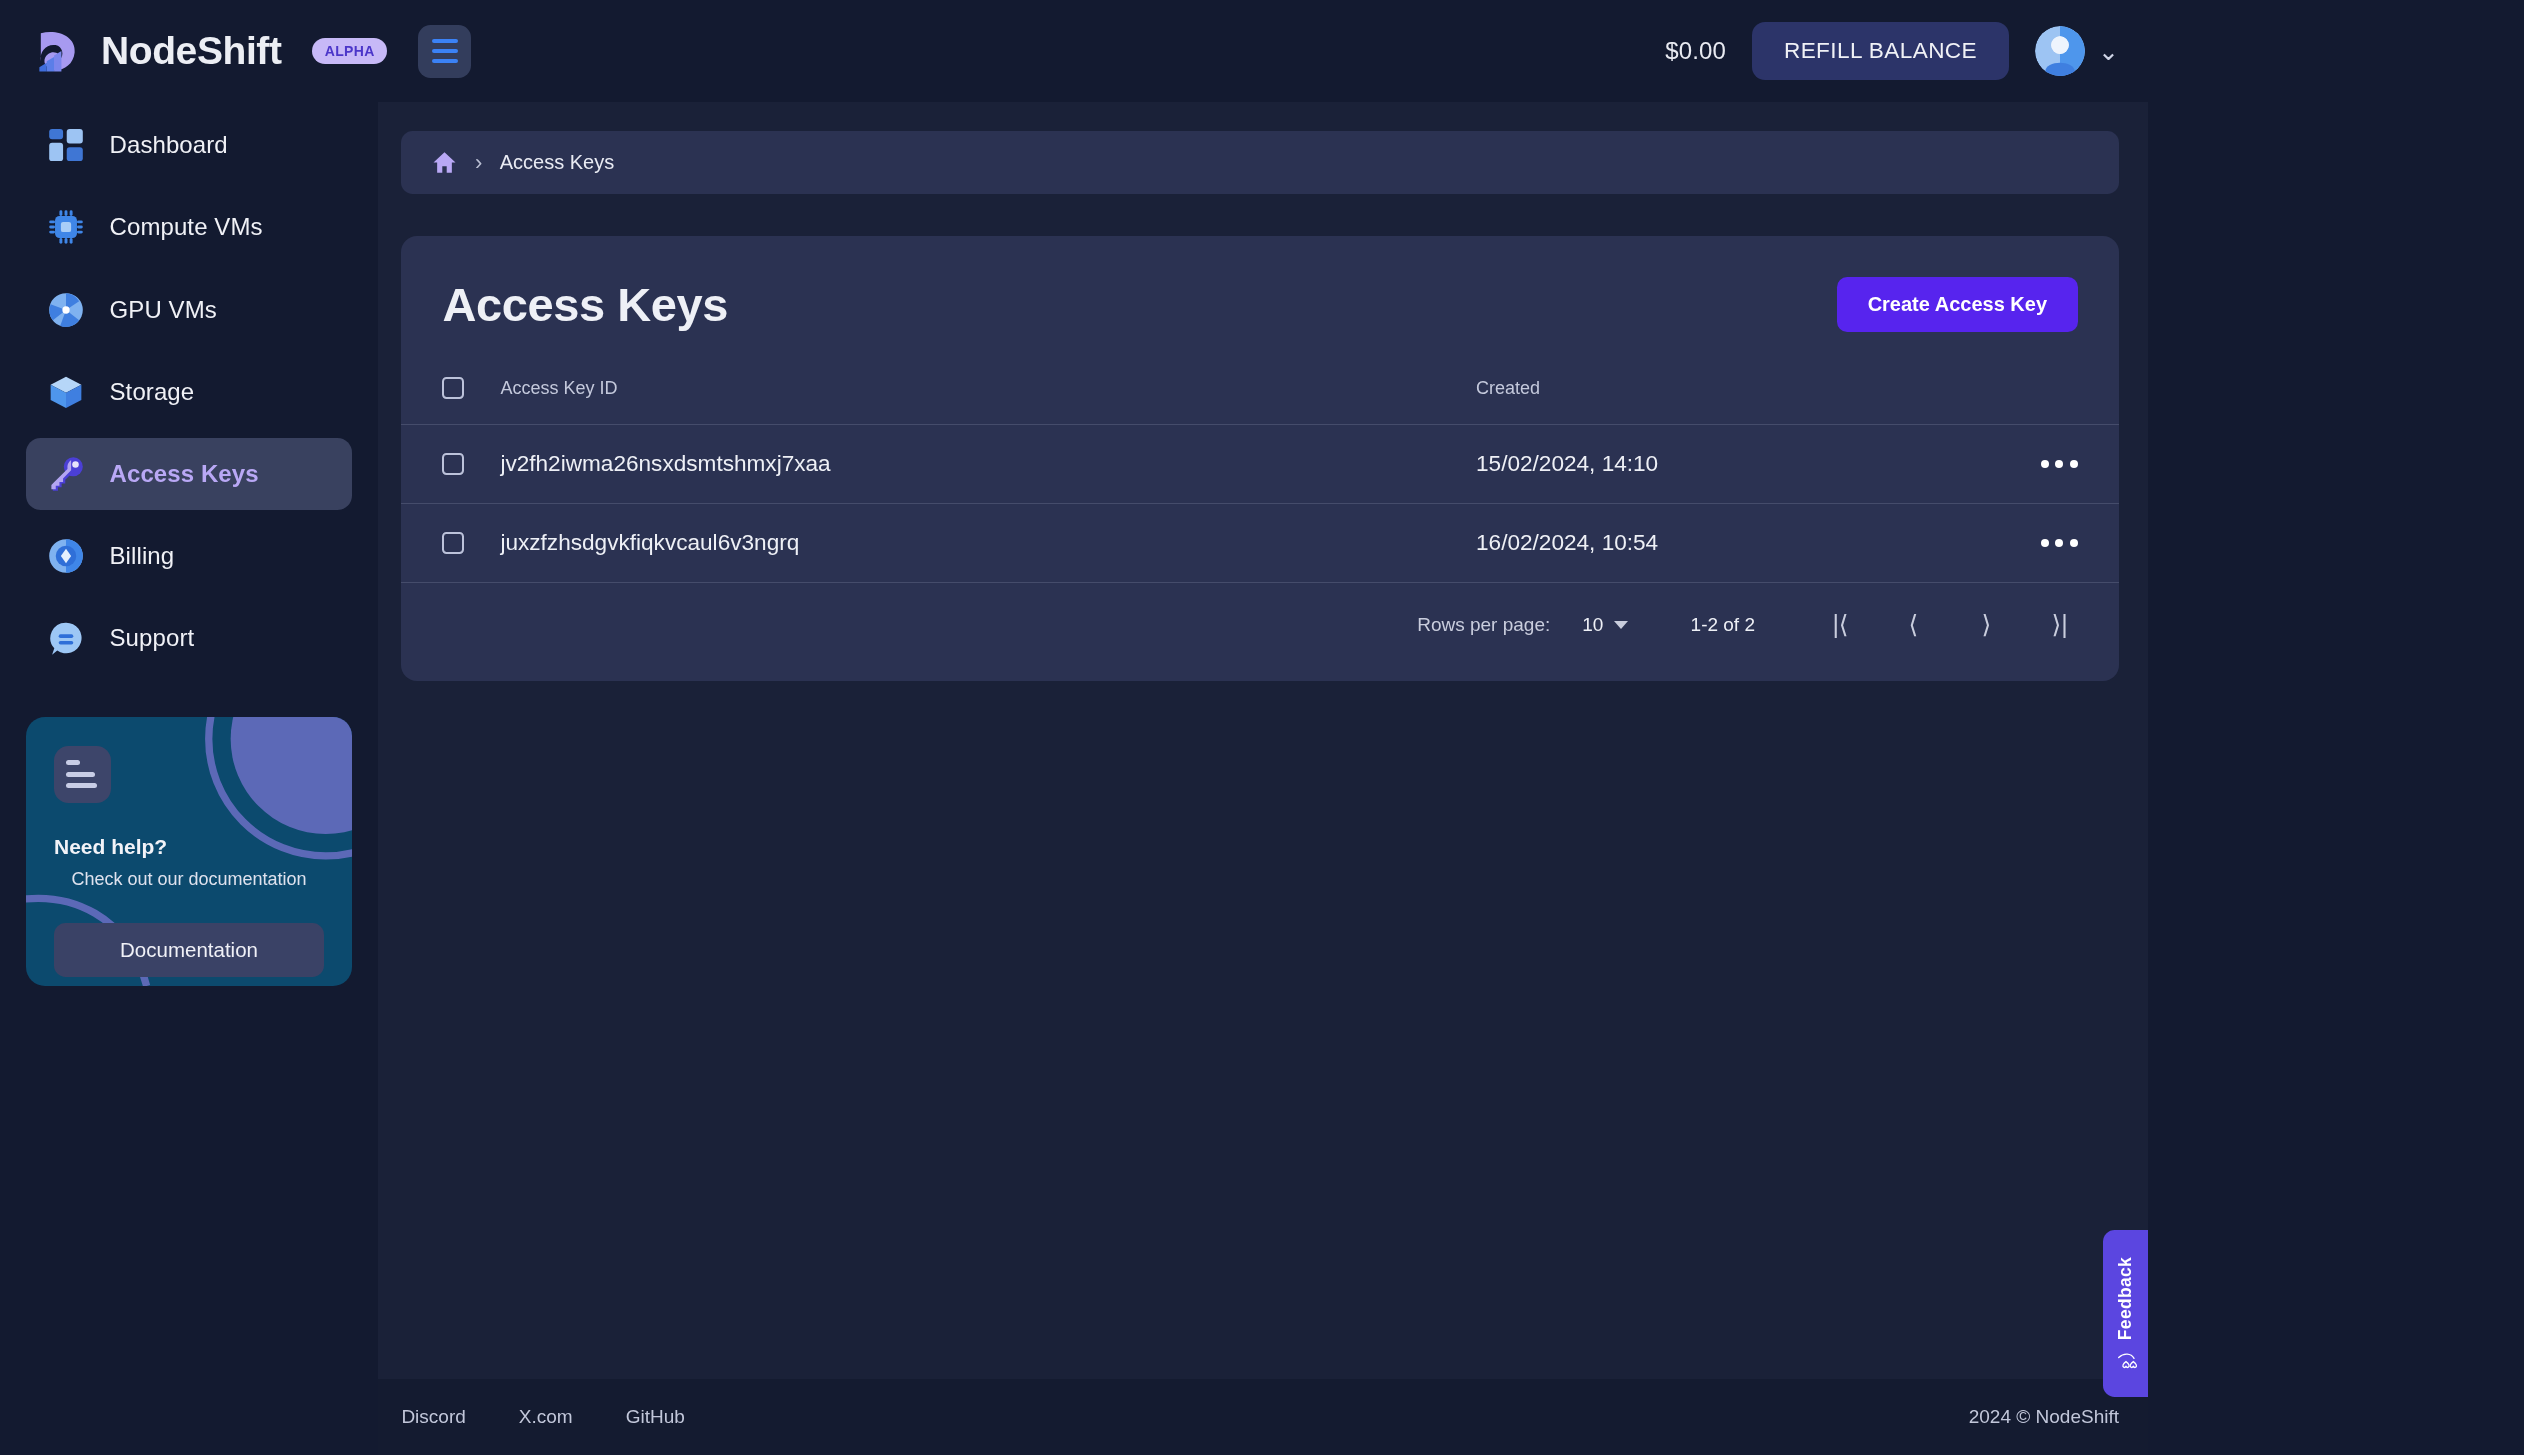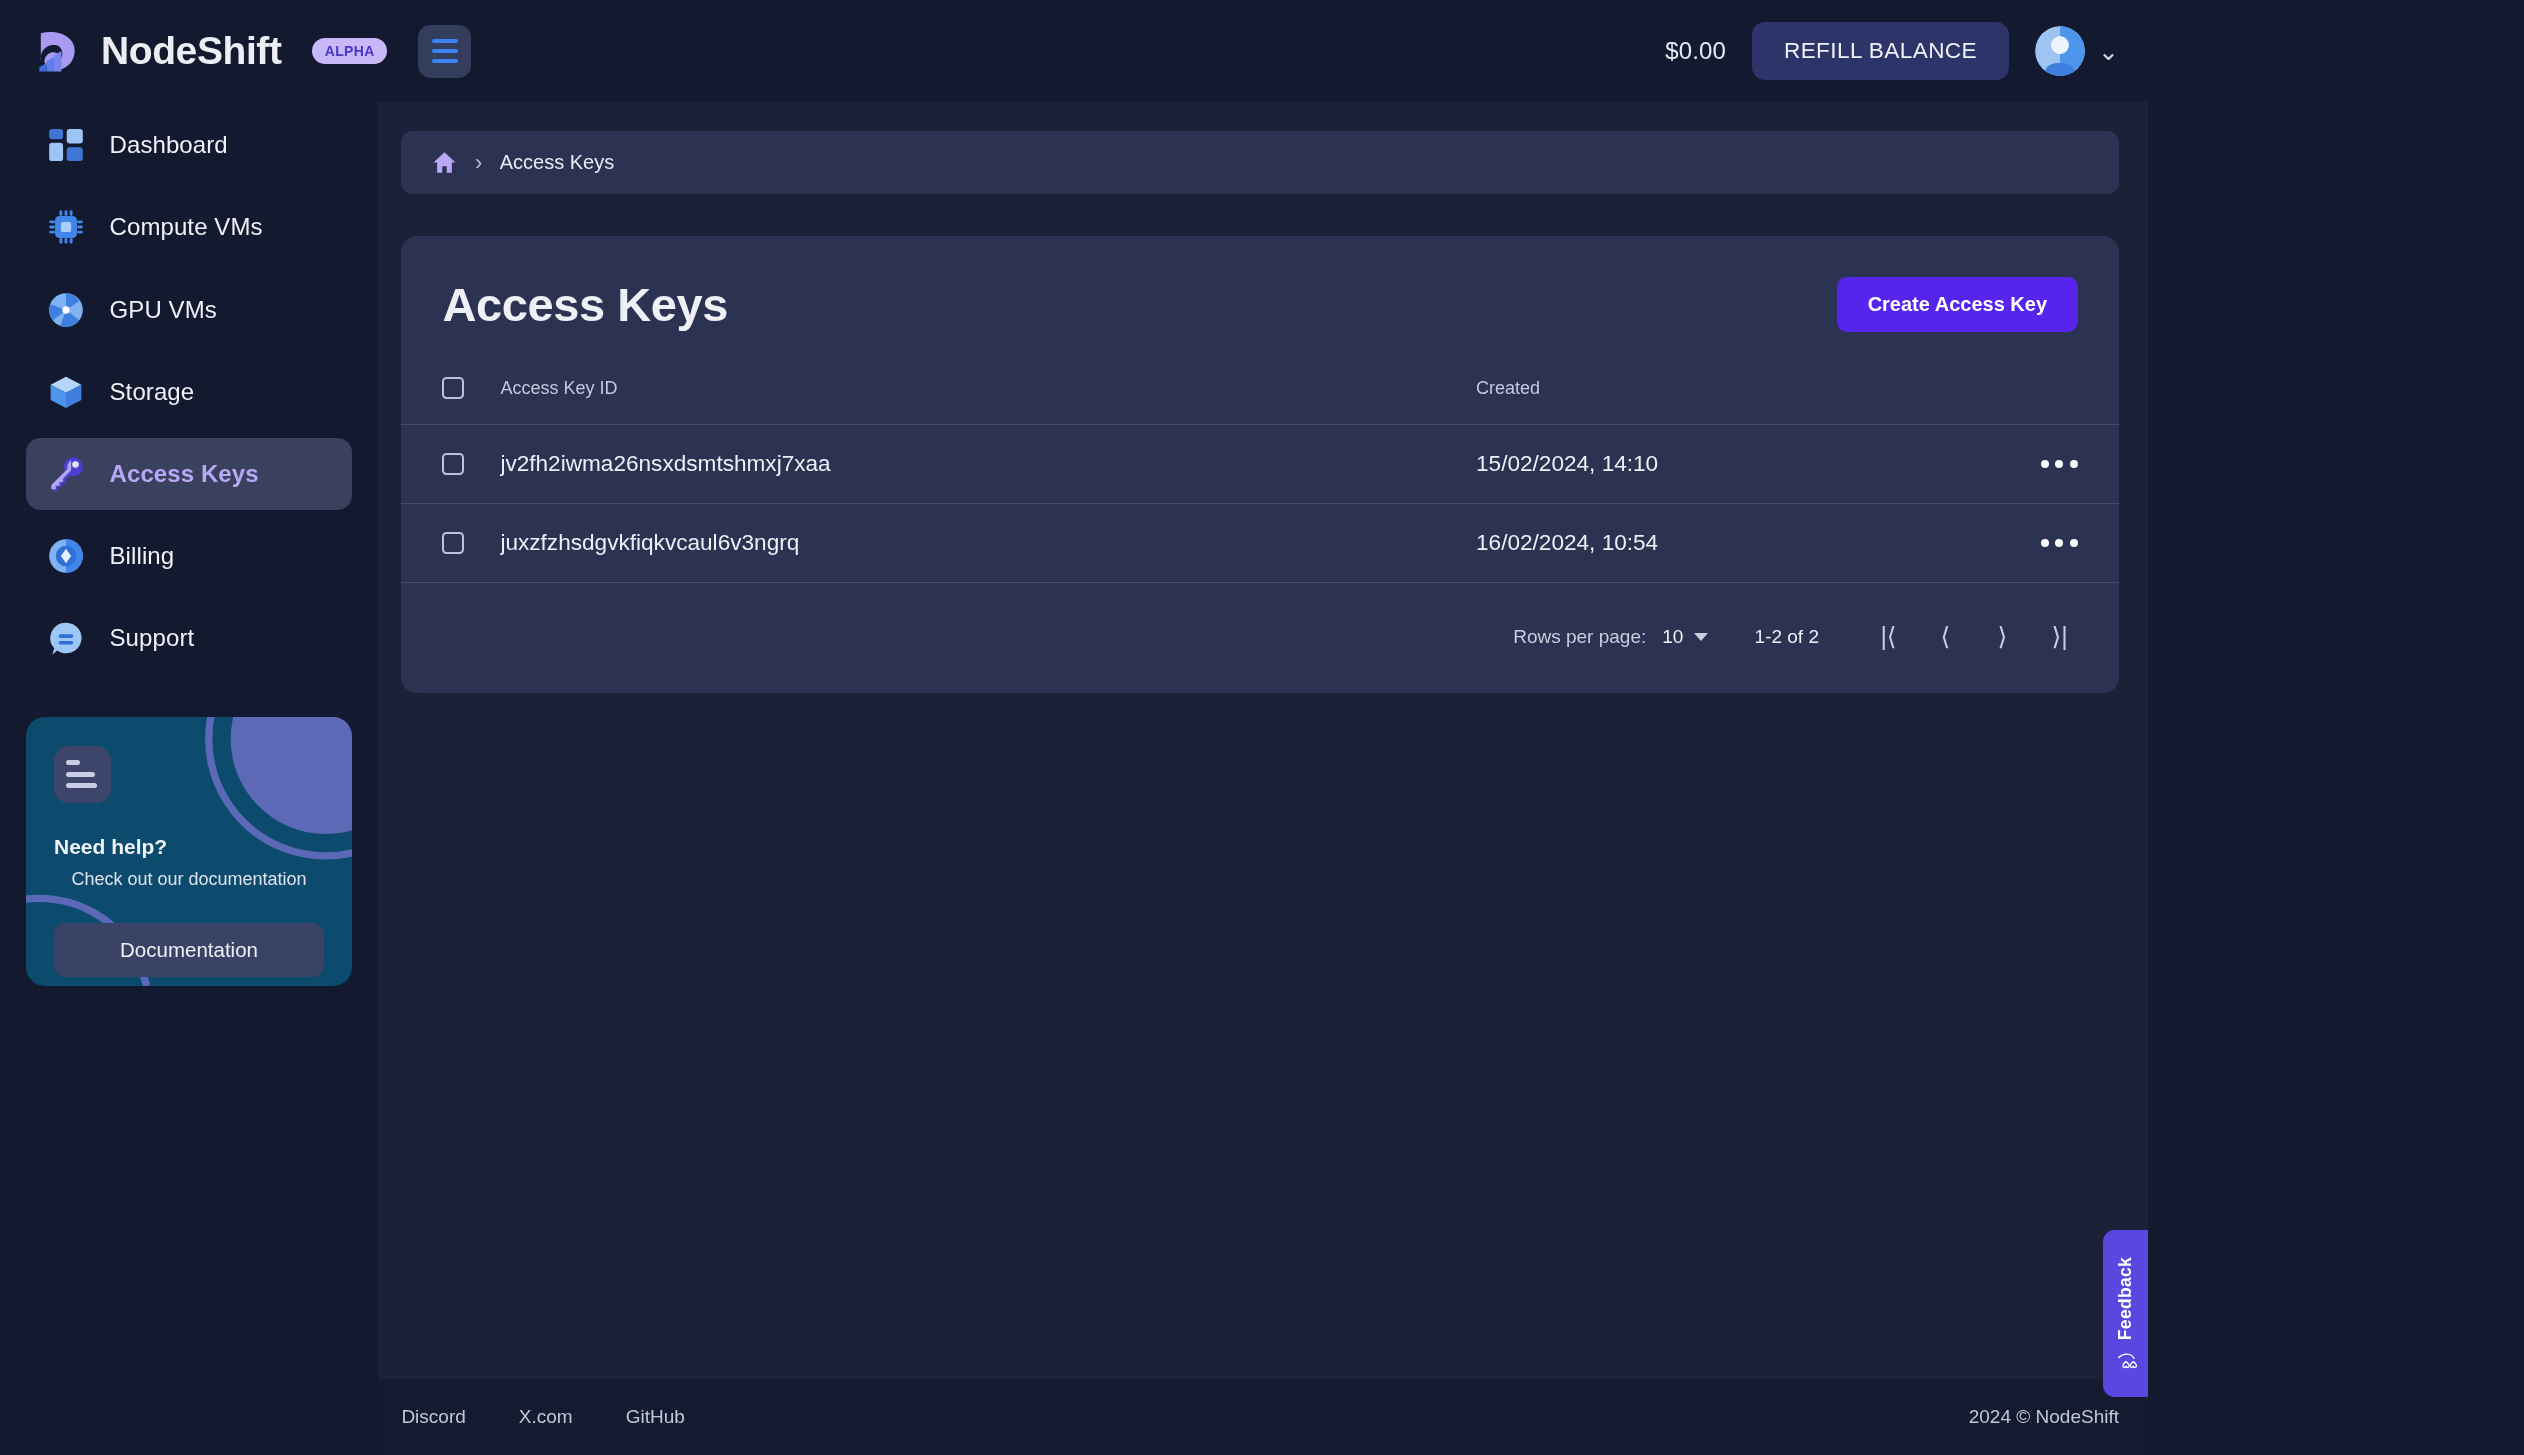--- a/index.html
+++ b/index.html
@@ -143,21 +143,21 @@
     display: block; cursor: pointer; background: transparent;
   }
   .kebab {
     display: flex; gap: 6.6px; align-items: center; justify-content: flex-end;
     padding-right: 41px; cursor: pointer;
   }
   .kebab i { width: 8px; height: 8px; border-radius: 50%; background: #ffffff; display: block; }
 
   .pager {
     display: flex; align-items: center; justify-content: flex-end;
-    gap: 0; padding: 25px 31px 28px 0;
+    gap: 16px; padding: 13px 31px 28px 0;
     border-top: 1.5px solid #454c6b;
   }
   .pager-label { font-size: 19px; color: #c9cddd; }
   .rows-select {
     display: flex; align-items: center; gap: 10.2px;
     margin-left: 16px; margin-right: 47px; cursor: pointer;
   }
   .rows-select .val { font-size: 19px; color: #eef0f6; }
   .caret { width: 0; height: 0; border-left: 7.3px solid transparent; border-right: 7.3px solid transparent; border-top: 8px solid #c9cddd; }
   .range { font-size: 19px; color: #eef0f6; margin-right: 41px; }

